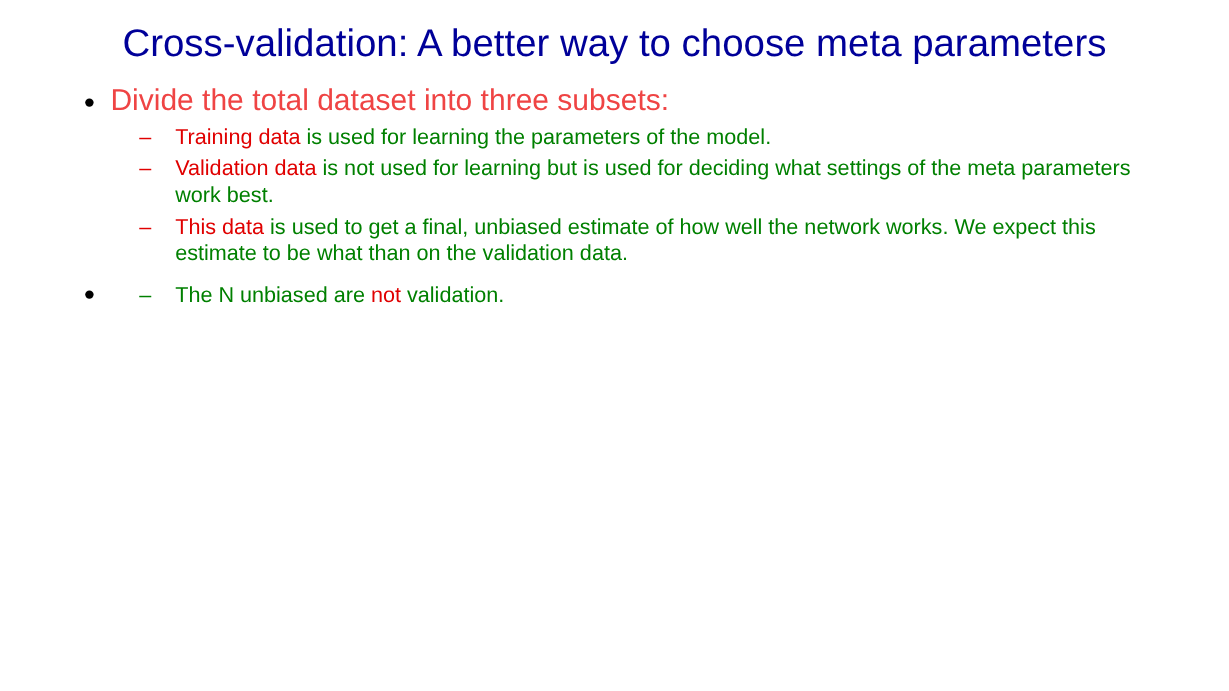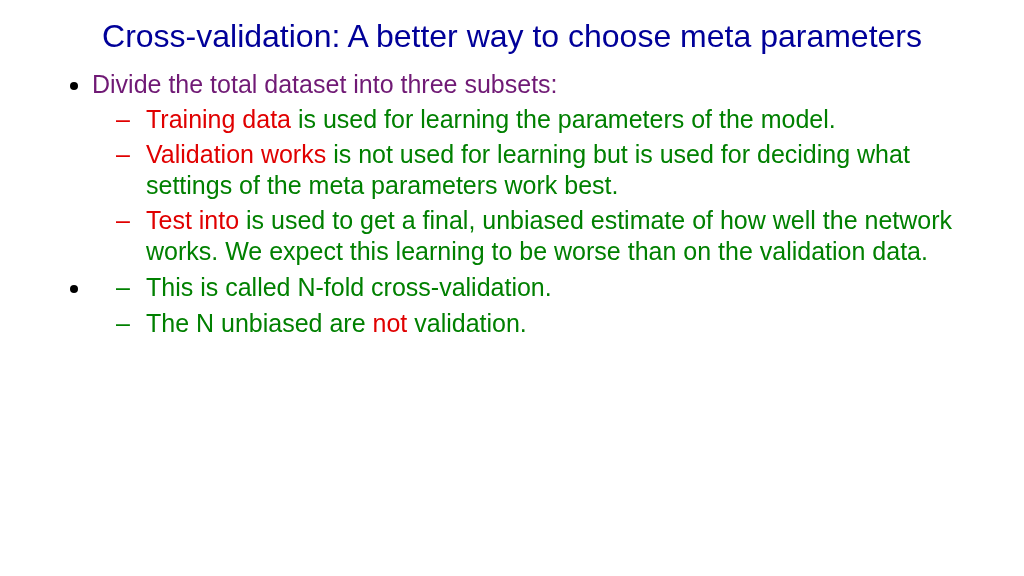--- a/index.html
+++ b/index.html
@@ -41,63 +41,60 @@
     display: block;
     margin-left: -6px;
   }
   ul.sub {
     margin: 4px 0 6px 0;
     padding: 0 0 0 42px;
     list-style: none;
   }
   ul.sub > li {
     position: relative;
-    font-size: 25px;
+    font-size: 18px;
     line-height: 1.22;
     margin-bottom: 5px;
     padding-left: 6px;
   }
   ul.sub > li::before {
     content: "–";
     position: absolute;
     left: -24px;
     top: 0;
   }
   ul.sub > li.red-dash::before { color: #e00000; }
   ul.sub > li.green-dash::before { color: #008000; }
   .red   { color: #e00000; }
   .green { color: #008000; }
-  .black { color: #701a75; }
+  .black { color: #ef4444; }
 </style>
 </head>
 <body>
 
 <div class="slide">
   <h1 class="title">Cross-validation: A better way to choose meta parameters</h1>
 
   <ul class="top">
     <li>
       <span class="li-text black">Divide the total dataset into three subsets:</span>
       <ul class="sub">
         <li class="red-dash">
           <span class="red">Training data</span><span class="green"> is used for learning the parameters of the model.</span>
         </li>
         <li class="red-dash">
-          <span class="red">Validation works</span><span class="green"> is not used for learning but is used for deciding what settings of the meta parameters work best.</span>
+          <span class="red">Validation data</span><span class="green"> is not used for learning but is used for deciding what settings of the meta parameters work best.</span>
         </li>
         <li class="red-dash">
-          <span class="red">Test into</span><span class="green"> is used to get a final, unbiased estimate of how well the network works. We expect this learning to be worse than on the validation data.</span>
+          <span class="red">This data</span><span class="green"> is used to get a final, unbiased estimate of how well the network works. We expect this estimate to be what than on the validation data.</span>
         </li>
       </ul>
     </li>
 
     <li>
       <ul class="sub">
-        <li class="green-dash">
-          <span class="green">This is called N-fold cross-validation.</span>
-        </li>
         <li class="green-dash">
           <span class="green">The N unbiased are </span><span class="red">not</span><span class="green"> validation.</span>
         </li>
       </ul>
     </li>
   </ul>
 </div>
 
 </body></html>

